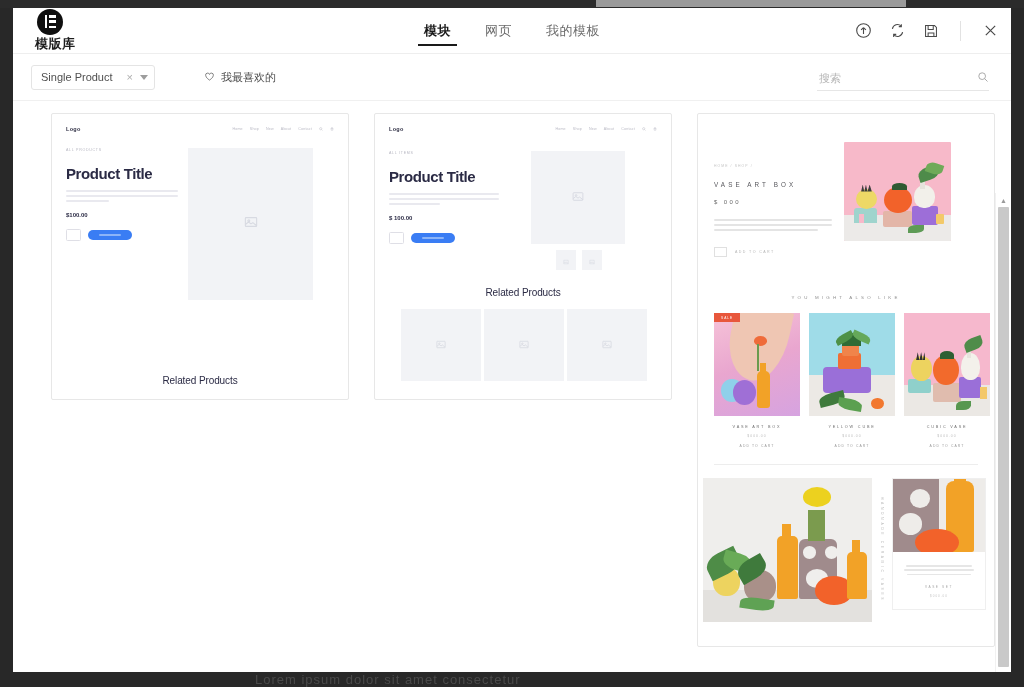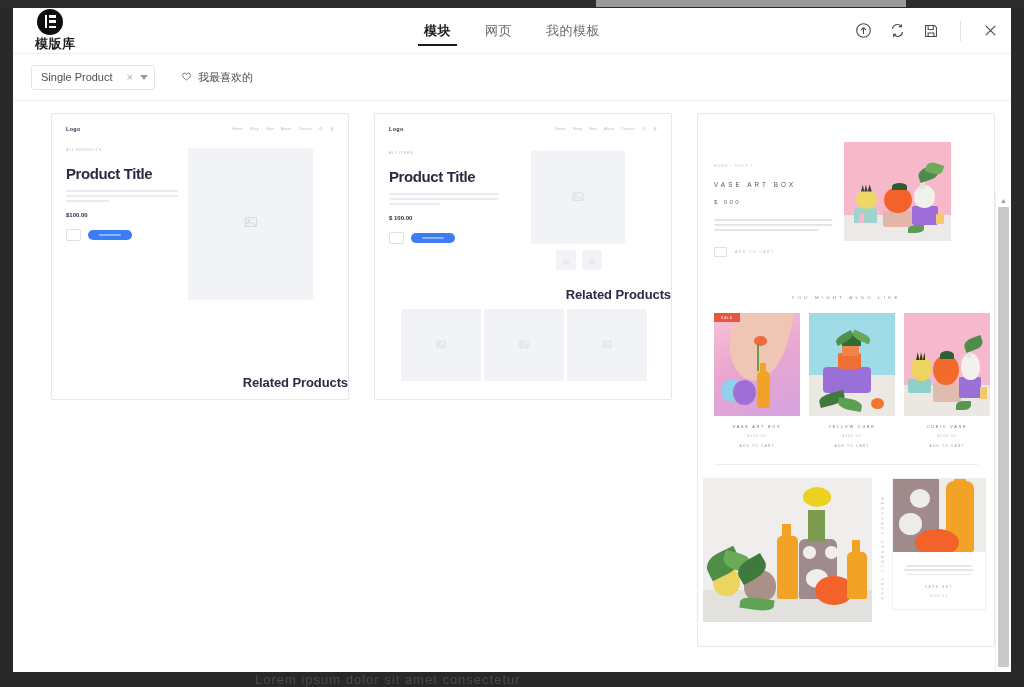--- a/index.html
+++ b/index.html
@@ -97,21 +97,21 @@
   }
   .hdivider {
     width: 1px; height: 20px; background: #e2e2e2; margin: 0 4px;
   }
 
   
   #filterbar {
     position: relative;
     height: 46px;
     border-bottom: 1px solid #f0f0f0;
-    display: flex; align-items: center;
+    display: flex; align-items: center; gap: 23px;
   }
   #chip {
     margin-left: 18px;
     display: flex; align-items: center;
     border: 1px solid #e4e4e4; border-radius: 3px;
     height: 23px; padding: 0 6px 0 9px;
     background: #fff; cursor: pointer;
   }
   #chip-label { font-size: 11px; color: #4f4f4f; }
   .chip-x {
@@ -182,21 +182,21 @@
   .sk-qty { width: 13px; height: 10px; border: 1px solid #dfdfe6; border-radius: 1.5px; background: #fff; }
   .sk-btn { width: 44px; height: 10px; border-radius: 6px; background: #3a7df4; }
   .sk-btn i { display: block; height: 1.6px; width: 22px; background: #8cb4f8; margin: 4.2px auto 0; border-radius: 1px; }
   .sk-imgbox { background: #f2f3f6; position: relative; }
   .ph-icon {
     position: absolute; left: 50%; top: 50%; transform: translate(-50%, -50%);
     color: #d8dae2;
   }
   .sk-related {
     position: absolute; left: 0; right: 0;
-    text-align: right; font-size: 13px; font-weight: 700;
+    text-align: center; font-size: 10px; font-weight: 400;
     color: #2b2b45; letter-spacing: -0.1px;
   }
   .sk-thumbs { position: absolute; display: flex; gap: 6px; }
   .sk-thumb { background: #f2f3f6; position: relative; }
 
   
   .p3-top { display: flex; padding: 28px 16px 0 16px; gap: 12px; }
   .p3-txt { width: 118px; padding-top: 22px; }
   .p3-crumb { font-size: 3.4px; color: #c4c4c4; letter-spacing: 1.1px; margin-bottom: 13px; }
   .p3-title { font-size: 6.3px; color: #57575c; letter-spacing: 3.1px; font-weight: 400; }
@@ -328,20 +328,29 @@
       <span class="chip-x">×</span>
       <span class="chip-caret"></span>
     </div>
     <div id="fav">
       <span>
         <svg width="11" height="11" viewBox="0 0 20 20" fill="none" stroke="#6b6b6b" stroke-width="1.5">
           <path d="M10 16.5S3 12.3 3 7.9A3.6 3.6 0 0 1 10 6.3 3.6 3.6 0 0 1 17 7.9c0 4.4-7 8.6-7 8.6z"></path>
         </svg>
       </span>
       <span id="fav-label">我最喜欢的</span>
+    </div>
+    <div id="search-wrap">
+      <input id="search-input" placeholder="搜索" style="">
+      <span>
+        <svg width="12" height="12" viewBox="0 0 20 20" fill="none" stroke="#9b9b9b" stroke-width="1.4">
+          <circle cx="8.6" cy="8.6" r="5.6"></circle>
+            <path d="M12.8 12.8L17.5 17.5"></path>
+        </svg>
+      </span>
     </div>
   </div>
 
   <div id="body-scroll">
     <div id="grid">
 
       <div class="card c1">
         <div class="sk-head">
           <div class="sk-logo">Logo</div>
           <div class="sk-nav">

